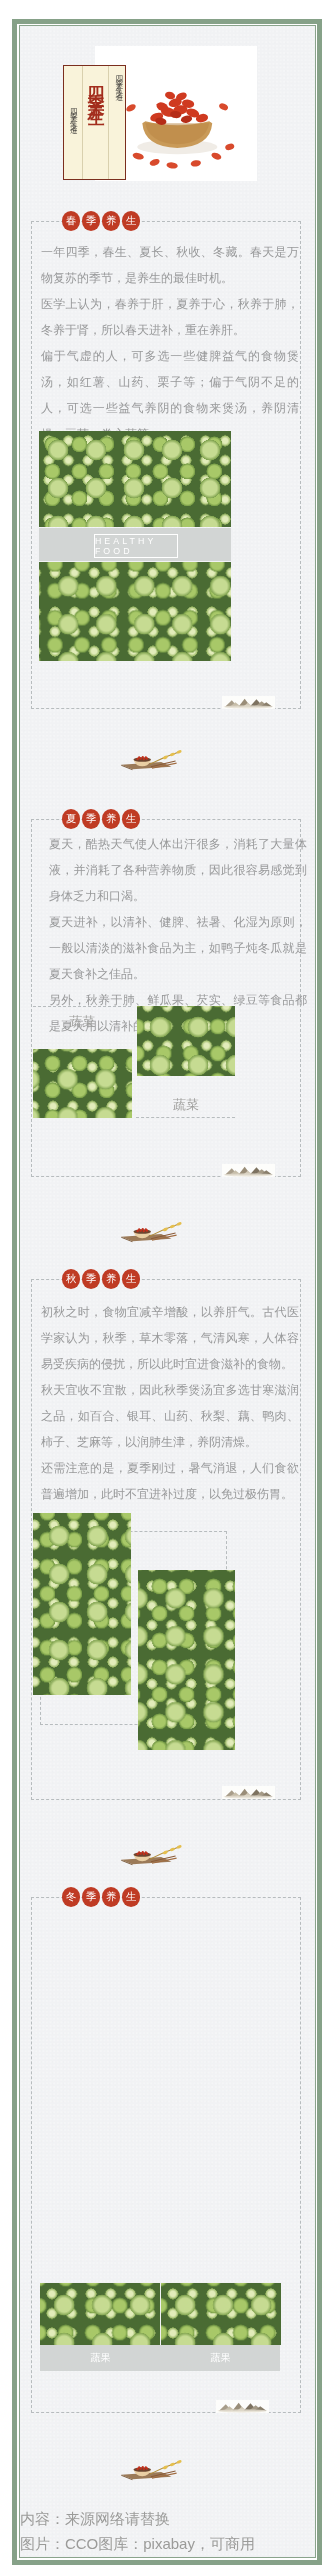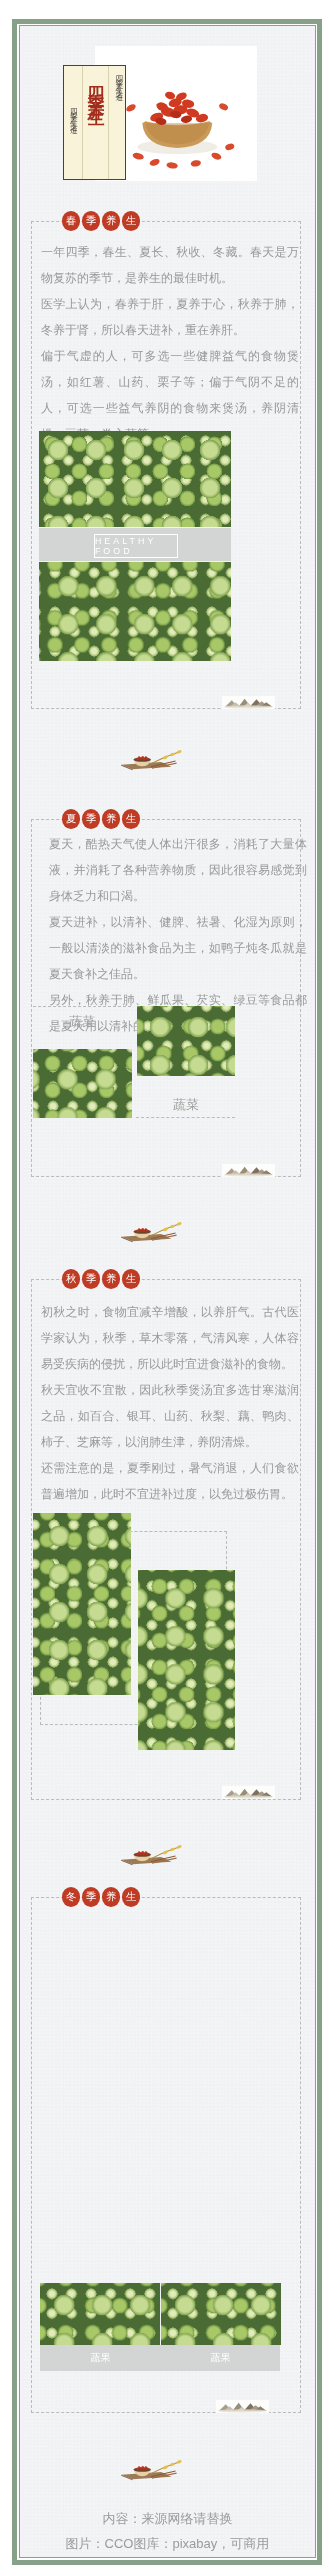--- a/index.html
+++ b/index.html
@@ -44,21 +44,21 @@
     background-size:38px 38px,27px 27px,19.6px 19.6px;}
   .caption-band{background:#d2d5d4;}
   .hf-box{border:0.5px solid #ffffff;color:#ffffff;font-size:8.8px;letter-spacing:3.1px;
           display:flex;align-items:center;justify-content:center;}
   .veg-label{color:#a0a09e;font-size:13px;}
   .dash-h{border-top:0.5px dashed #b7bcbe;height:0;}
   .dashed-rect{border:0.5px dashed #b7bcbe;box-sizing:border-box;}
   .band-split{display:flex;}
   .band-split div{flex:1;display:flex;align-items:center;justify-content:center;
                   color:#ffffff;font-size:10px;}
-  .footer-note{width:100%;text-align:center;color:#9b9b99;font-size:13px;}
+  .footer-note{width:100%;color:#9b9b99;font-size:15px;}
   svg{display:block;}
 </style>
 </head>
 <body>
 
 <div class="page">
  <div class="frame">
   <div class="inner">
 
     <div class="abs cover-photo" style="left:75px;top:20px;width:162px;height:135px;">

